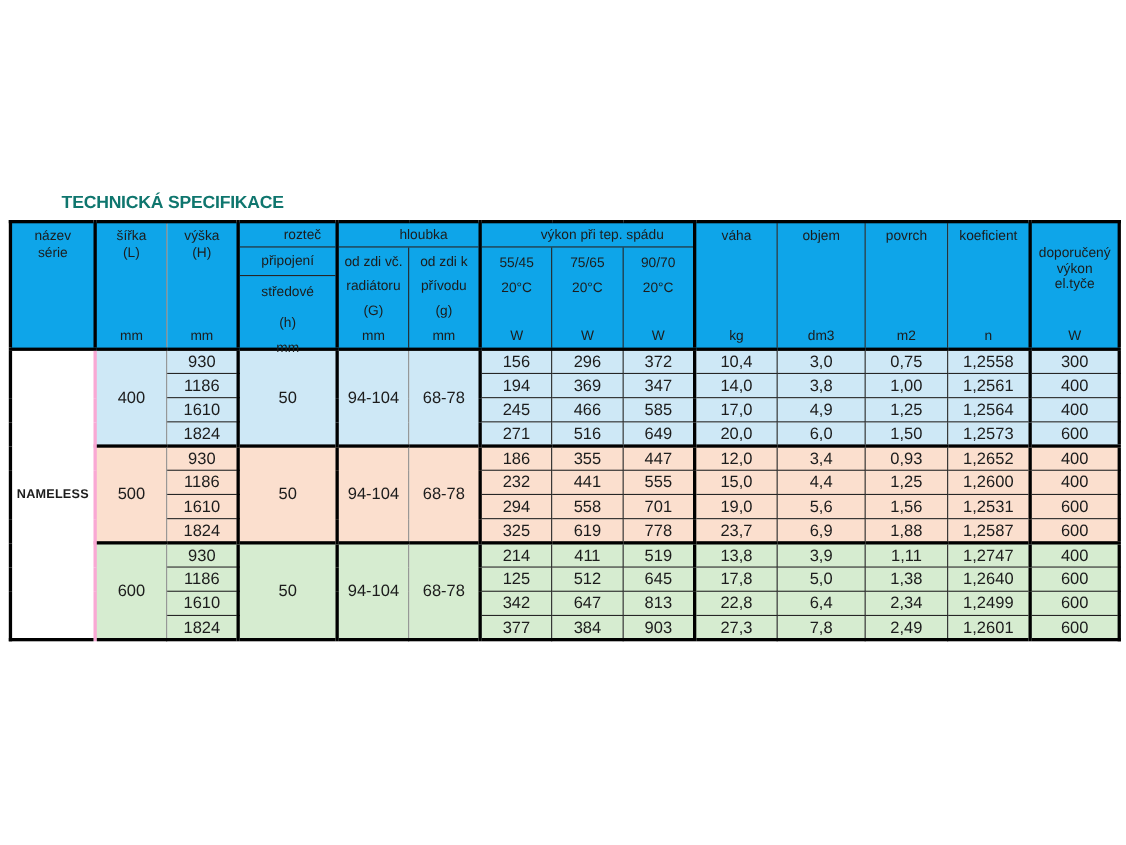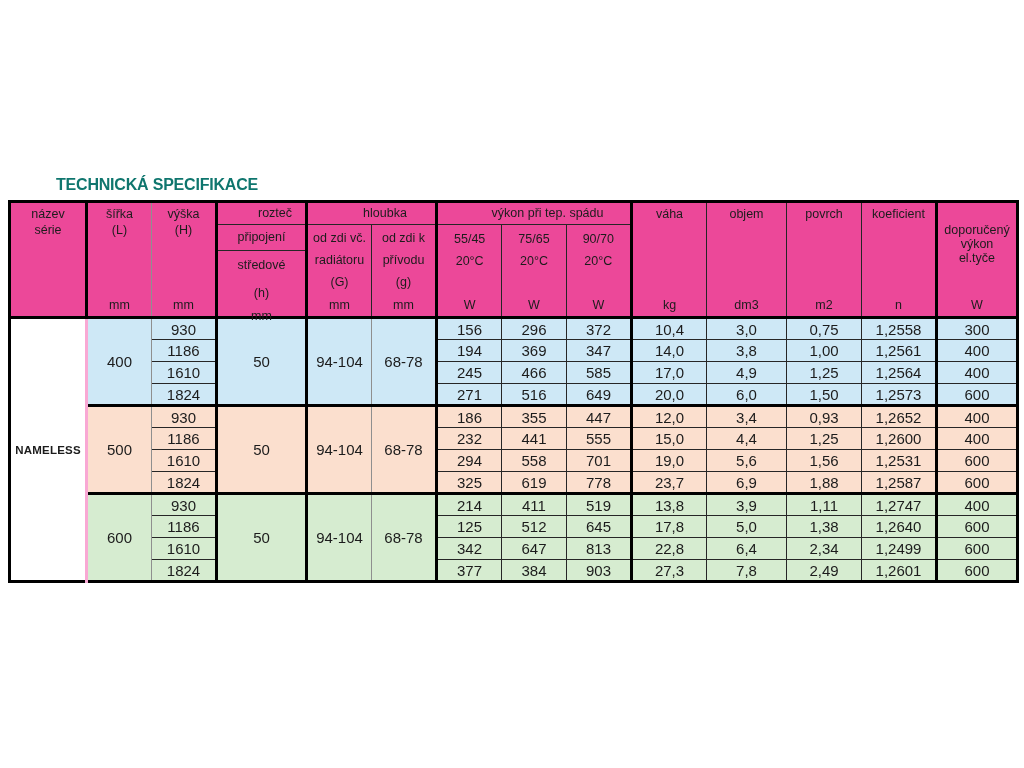--- a/index.html
+++ b/index.html
@@ -13,21 +13,21 @@
     position:absolute; left:10px; top:176px;
     font-size:16px; font-weight:bold; letter-spacing:-0.2px; color:#0f766e;margin-left:46px;
   }
   table#spec {
     position:absolute; left:8px; top:200px;
     border-collapse:collapse; table-layout:fixed;
     border:3px solid #000;
   }
   thead th {
     padding:0; vertical-align:top; font-weight:normal; font-size:12.5px;
-    border-bottom:3px solid #000; background:#ec4899;
+    border-bottom:3px solid #000; background:#0ea5e9;
   }
   tbody td {
     padding:0; text-align:center; vertical-align:middle;
     font-size:15px; border:1px solid #262626;
   }
   tbody tr { height:22px; }
   
   .bl-thick { border-left:3px solid #000 !important;margin-top:32px; }
   .bl-thin  { border-left:1px solid #262626 !important; }
   .bl-gray  { border-left:1px solid #8f8f8f !important; }

